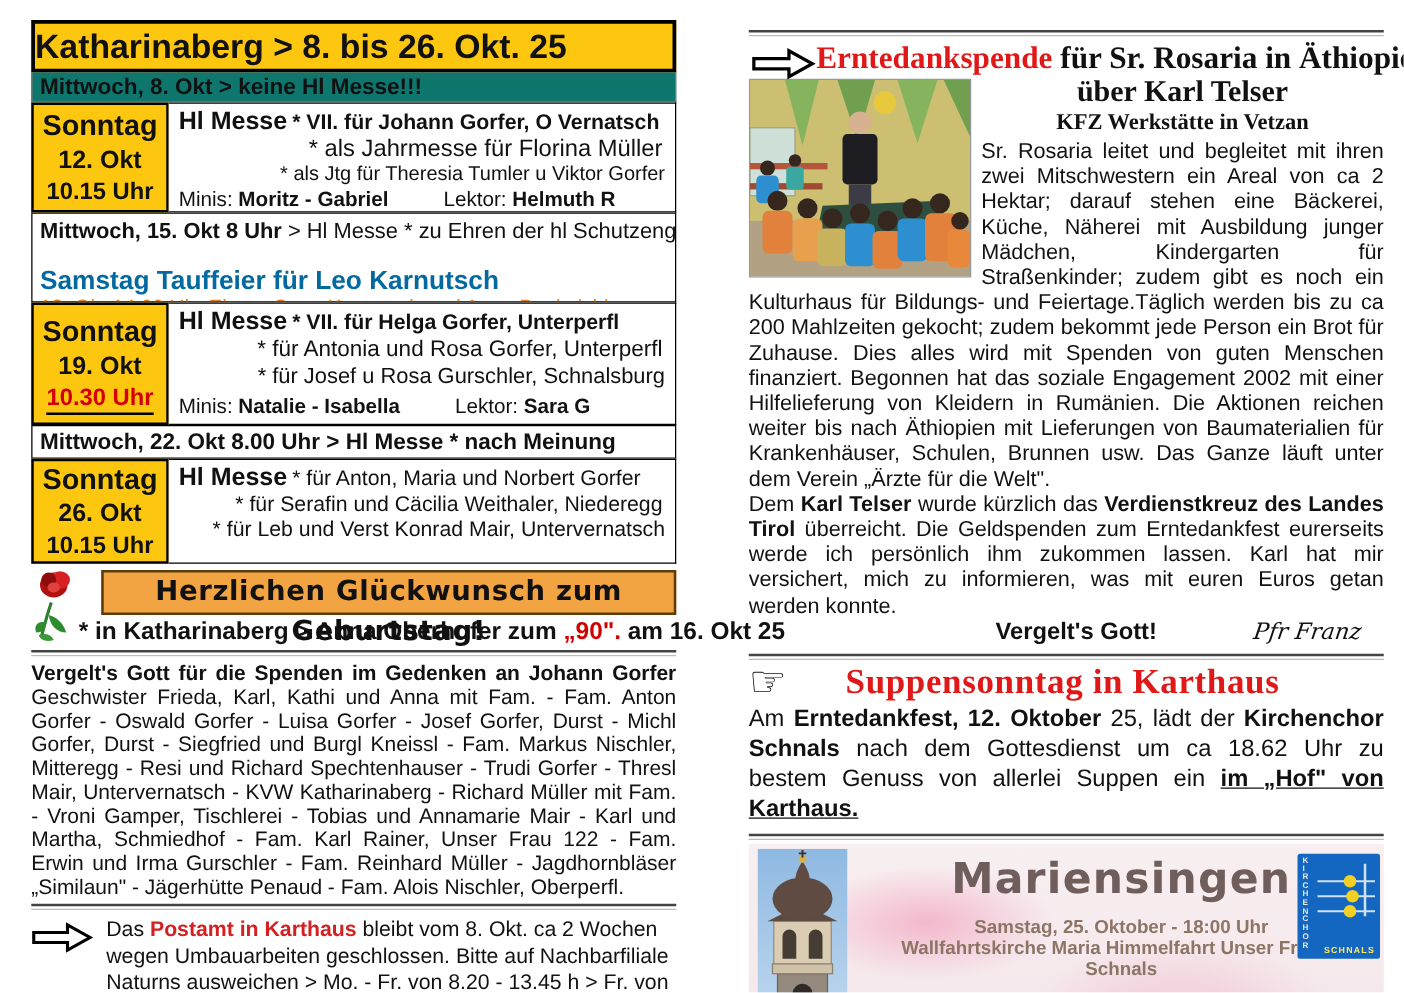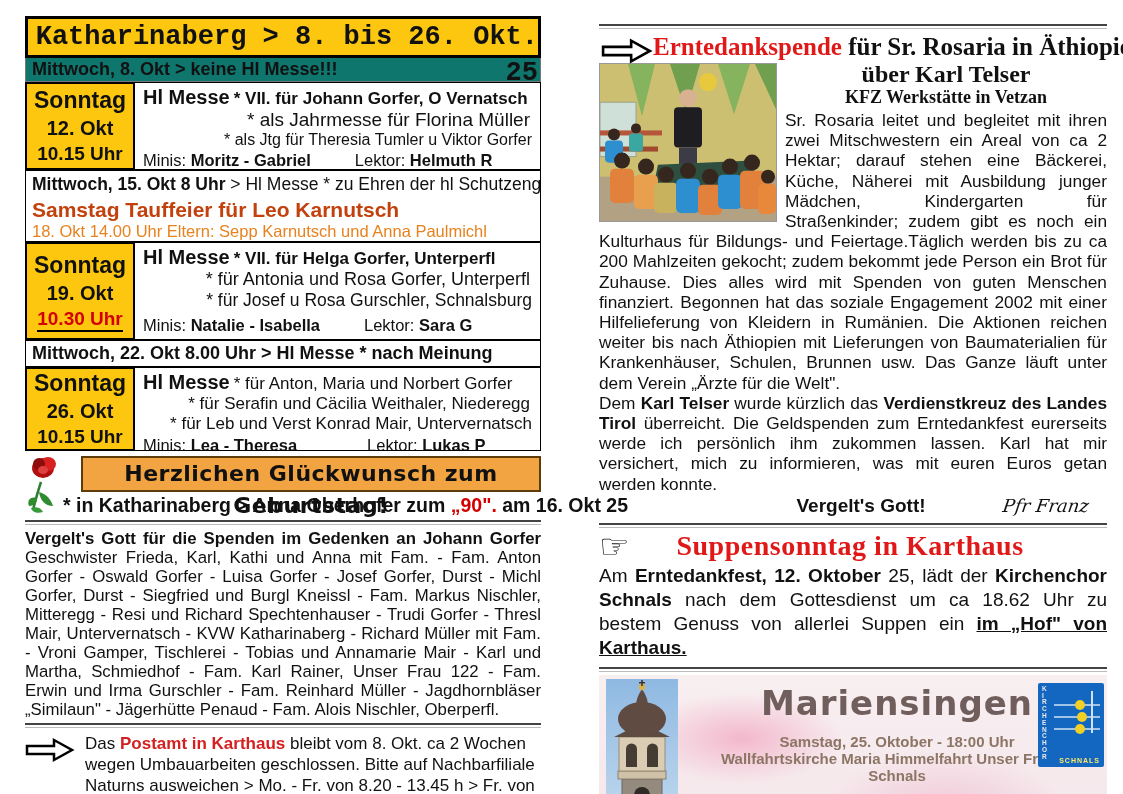--- a/index.html
+++ b/index.html
@@ -6,22 +6,22 @@
   .page{position:relative;width:1123px;height:794px;background:#ffffff;overflow:hidden;
         font-family:"Liberation Sans","DejaVu Sans",sans-serif;color:#111;}
   
   .sep{height:2px;border-top:2px solid #444;border-bottom:1px solid #bbb;}
   b,.b{font-weight:700;}
   .j{text-align:justify;}
   .serif{font-family:"Liberation Serif","DejaVu Serif",serif;}
   .comic{font-family:"DejaVu Sans",sans-serif;font-weight:700;letter-spacing:.5px;}
   
   .lpage{position:absolute;left:25px;top:16px;width:516px;}
-  .title-bar{background:#fcc70e;border:3px solid #000;text-align:right;
-             font-weight:700;font-size:27px;line-height:36px;height:36px;font-family:Liberation Mono, monospace;}
+  .title-bar{background:#fcc70e;border:3px solid #000;text-align:left;
+             font-weight:700;font-size:27px;line-height:36px;height:36px;}
   .notice-bar{background:#0f766e;border:1px solid #777;border-top:none;
               font-weight:700;font-size:18px;padding:1px 6px;height:21px;line-height:21px;}
   .mass{display:flex;align-items:stretch;}
   .day{width:106px;background:#fcc70e;border:2px solid #000;text-align:center;
        display:flex;flex-direction:column;justify-content:center;gap:3px;flex:none;}
   .d1{font-weight:700;font-size:23px;}
   .d2{font-weight:700;font-size:20px;}
   .d3{font-weight:700;font-size:19px;}
   .d3.red{color:#d40000;}
   .d3.red span{border-bottom:2.5px solid #000;padding-bottom:1px;}
@@ -31,21 +31,21 @@
   .r1 .hlm{font-size:20px;font-weight:700;margin-right:4px;}
   .r1.reg17{font-weight:400;}
   .r2{font-size:19px;text-align:right;padding-right:4px;white-space:nowrap;}
   .r3{font-size:16px;text-align:right;padding-right:2px;white-space:nowrap;}
   .r2.s17{font-size:17.5px;}
   .r3.s17{font-size:17.5px;}
   .r4{font-size:16.5px;padding-top:2px;white-space:nowrap;}
   .r4 .gap{display:inline-block;width:44px;}
   .wbox{border:1.5px solid #000;background:#fff;padding:3px 6px;overflow:hidden;}
   .mw15-line{font-size:17.5px;white-space:nowrap;}
-  .taufe1{color:#c2410c;font-weight:700;font-size:21px;margin-top:3px;white-space:nowrap;}
+  .taufe1{color:#0369a1;font-weight:700;font-size:21px;margin-top:18px;white-space:nowrap;}
   .taufe2{color:#e8821e;font-weight:400;font-size:16.5px;white-space:nowrap;}
   .mw22{border:1.5px solid #000;background:#fff;font-weight:700;font-size:18px;
         padding:2px 6px;white-space:nowrap;}
   .bday{position:relative;height:62px;margin-top:3px;}
   .rose{position:absolute;left:2px;top:0;}
   .bday-banner{position:absolute;left:56px;right:0;top:2px;height:32px;background:#f2a443;
                border:2px solid #5d3c0c;text-align:center;font-size:22px;line-height:32px;color:#111;}
   .bday-line{position:absolute;left:38px;right:0;top:40px;font-weight:700;font-size:19.5px;white-space:nowrap;}
   .bday-line .red{color:#d40000;}
   .spenden{margin-top:4px;font-size:16.8px;line-height:19px;}
@@ -147,21 +147,20 @@
     <div class="mass" style="height:84px;">
       <div class="day">
         <div class="d1">Sonntag</div>
         <div class="d2">26. Okt</div>
         <div class="d3">10.15 Uhr</div>
       </div>
       <div class="det">
         <div class="r1 reg17"><span class="hlm">Hl Messe</span><span>* für Anton, Maria und Norbert Gorfer</span></div>
         <div class="r2" style="font-size:17px;">* für Serafin und Cäcilia Weithaler, Niederegg</div>
         <div class="r3" style="font-size:17px;">* für Leb und Verst Konrad Mair, Untervernatsch</div>
-        <div class="r4"><span>Minis:</span> <b>Lea - Theresa</b><span class="gap" style="width:70px;"></span><span>Lektor:</span> <b>Lukas P</b></div>
       </div>
     </div>
 
     <div class="bday">
       <svg class="rose" width="46" height="60" viewBox="0 0 46 60">
         <path d="M14 28 C10 40 8 48 6 56" stroke="#2e7d32" stroke-width="2.5" fill="none"></path>
         <path d="M10 44 C2 42 0 48 2 52 C8 52 10 48 10 44" fill="#2e8b2e"></path>
         <path d="M12 38 C20 40 24 46 26 52 C18 52 13 46 12 38" fill="#2e8b2e"></path>
         <path d="M4 54 C10 52 14 54 16 58 C10 60 5 58 4 54" fill="#3a9a3a"></path>
         <ellipse cx="16" cy="14" rx="11" ry="10" fill="#b01010"></ellipse>

